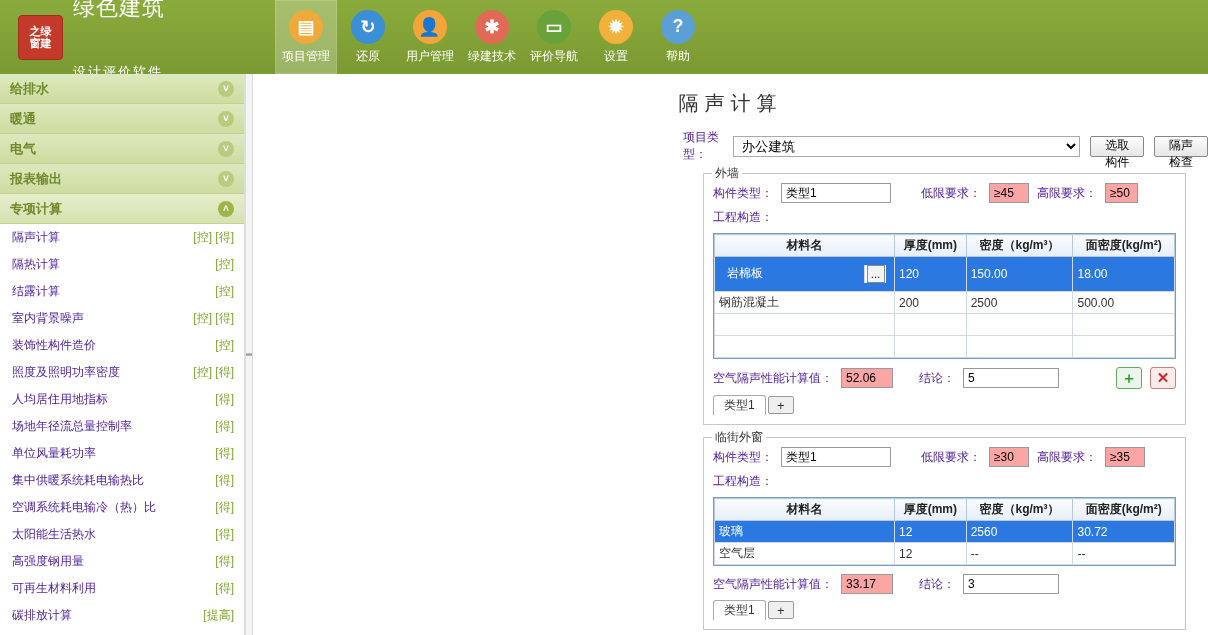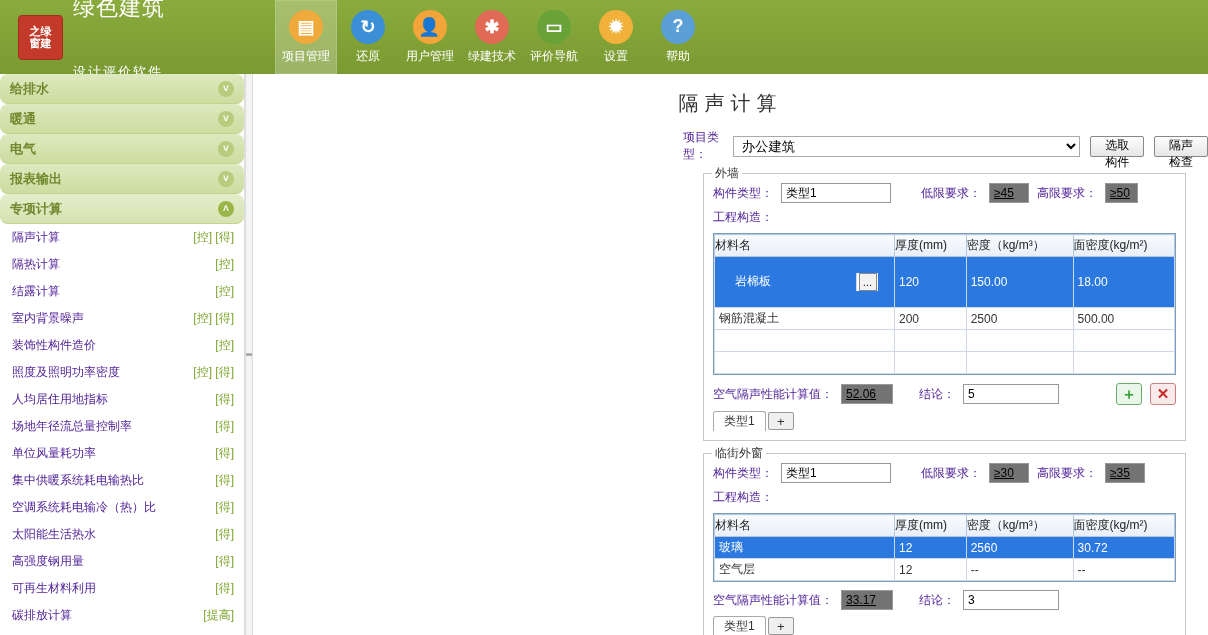--- a/index.html
+++ b/index.html
@@ -16,21 +16,21 @@
 .toolbar { display: flex; margin-left: 110px; gap: 0; }
 .tb-btn { width: 62px; height: 74px; display: flex; flex-direction: column; align-items: center; justify-content: center; gap: 4px; color: #fff; font-size: 12px; cursor: pointer; }
 .tb-btn.active { background: rgba(255,255,255,0.25); border-radius: 0; box-shadow: inset 0 0 0 1px rgba(255,255,255,.15);}
 .tb-btn .ico { width: 34px; height: 34px; border-radius: 50%; display:flex; align-items:center; justify-content:center; font-size:18px; color:#fff; font-weight:bold;}
 
 
 .main { display: flex; height: calc(635px - 74px); }
 
 
 .sidebar { width: 245px; background: #fff; border-right: 1px solid #ddd; overflow-y: auto; }
-.acc-hdr { height: 30px; background: linear-gradient(to bottom,#dde9bf,#cddc9f); border-bottom: 1px solid #c2d28f; display:flex; align-items:center; padding: 0 10px; font-size:13px; color:#70892e; font-weight:bold; cursor:pointer; justify-content: space-between; border-radius: 8px;}
+.acc-hdr { height: 30px; background: linear-gradient(to bottom,#dde9bf,#cddc9f); border-bottom: 1px solid #c2d28f; display:flex; align-items:center; padding: 0 10px; font-size:13px; color:#70892e; font-weight:bold; cursor:pointer; justify-content: space-between;}
 .acc-hdr.sel { background: linear-gradient(to bottom,#e4eecb,#d6e2b0);}
 .acc-hdr .chev { width:16px; height:16px; border-radius:50%; background:#b8cc7e; display:flex; align-items:center; justify-content:center; color:#fff; font-size:10px;}
 .acc-hdr.open .chev { background:#9ab648;}
 .acc-body { background:#fff; }
 .nav-item { height: 27px; display:flex; align-items:center; justify-content:space-between; padding:0 10px 0 12px; color:#666; cursor:pointer;}
 .nav-item .tags { color:#7ea52e; font-size:12px;}
 
 
 .content { flex:1; position:relative; background:#fff; overflow:auto;}
 .splitter { width:8px; height:100%; background:#f4f4f4; border-left:1px solid #ddd; border-right:1px solid #ddd; display:flex; align-items:center; justify-content:center; cursor:col-resize;}
@@ -38,24 +38,24 @@
 .page-title { text-align:center; font-size:20px; color:#333; padding:16px 0 8px; letter-spacing:6px;}
 .form-row { display:flex; align-items:center; gap:10px; padding:4px 0 10px 430px; position:relative;}
 .lbl { color:#4c1d95;}
 .sel-wide { width:520px; height:21px; border:1px solid #aaa; padding:0 4px; background:#fff;}
 .btn { height:21px; border:1px solid #888; background:linear-gradient(#fefefe,#e6e6e6); padding:0 10px; font-size:12px; cursor:pointer; border-radius:2px;}
 
 .fieldset { margin: 0 22px 12px 450px; border:1px solid #c7c7c7; padding:6px 9px 9px 9px; position:relative;}
 .fs-legend { position:absolute; top:-9px; left:8px; background:#fff; padding:0 3px; color:#333; font-size:12px;}
 .fs-row { display:flex; align-items:center; gap:8px; padding:3px 0;}
 .inp { height:20px; border:1px solid #999; padding:0 4px; font-size:12px; background:#fff;}
-.ro { background:#737373;text-decoration:underline; }
+.ro { background:#fca5a5; }
 .grid { border:1px solid #7b9dbf; margin-top:4px;}
 .grid table { width:100%; border-collapse:collapse; font-size:12px; }
-.grid th { background:linear-gradient(#fafcff,#e6eef8); border:1px solid #b7c8db; height:22px; font-weight:normal; color:#222; text-align:left;}
+.grid th { background:linear-gradient(#fafcff,#e6eef8); border:1px solid #b7c8db; height:22px; font-weight:bold; color:#222; text-align:center;}
 .grid td { border:1px solid #cfd9e6; height:22px; padding:0 4px; }
 .grid tr.selrow td { background:#2b79e0; color:#fff;}
 .grid tr.blank td{ height:22px;}
 .cell-btn { width:22px; text-align:center; background:#fff !important; color:#000 !important; border-left:1px solid #cfd9e6;}
 .cell-btn button { width:18px; height:18px; border:1px solid #888; background:#f3f3f3; font-size:10px; cursor:pointer;}
 .fs-bottom{ display:flex; align-items:center; gap:8px; padding-top:8px;}
 .ico-btn{ width:26px; height:22px; border:1px solid #999; border-radius:3px; display:flex; align-items:center; justify-content:center; cursor:pointer; font-size:15px; font-weight:bold;}
 .ico-add{ color:#2d9b2d; border-color:#6aa96a; background:#eaf6ea;}
 .ico-del{ color:#c62a2a; border-color:#c98080; background:#fbeaea;}
 .tab-strip{ display:flex; align-items:center; padding-top:6px; gap:0;}
@@ -239,21 +239,21 @@
             <thead>
               <tr>
                 <th style="width:180px">材料名</th>
                 <th>厚度(mm)</th>
                 <th>密度（kg/m³）</th>
                 <th>面密度(kg/m²)</th>
               </tr>
             </thead>
             <tbody>
               <tr class="selrow">
-                <td style="padding:16px;position:relative;">
+                <td style="padding:8px;position:relative;">
                   <div style="display:flex;height:100%;">
                     <span style="flex:1;padding:0 4px;">岩棉板</span>
                     <span class="cell-btn"><button>…</button></span>
                   </div>
                 </td>
                 <td>120</td>
                 <td>150.00</td>
                 <td>18.00</td>
               </tr>
               <tr class="">

